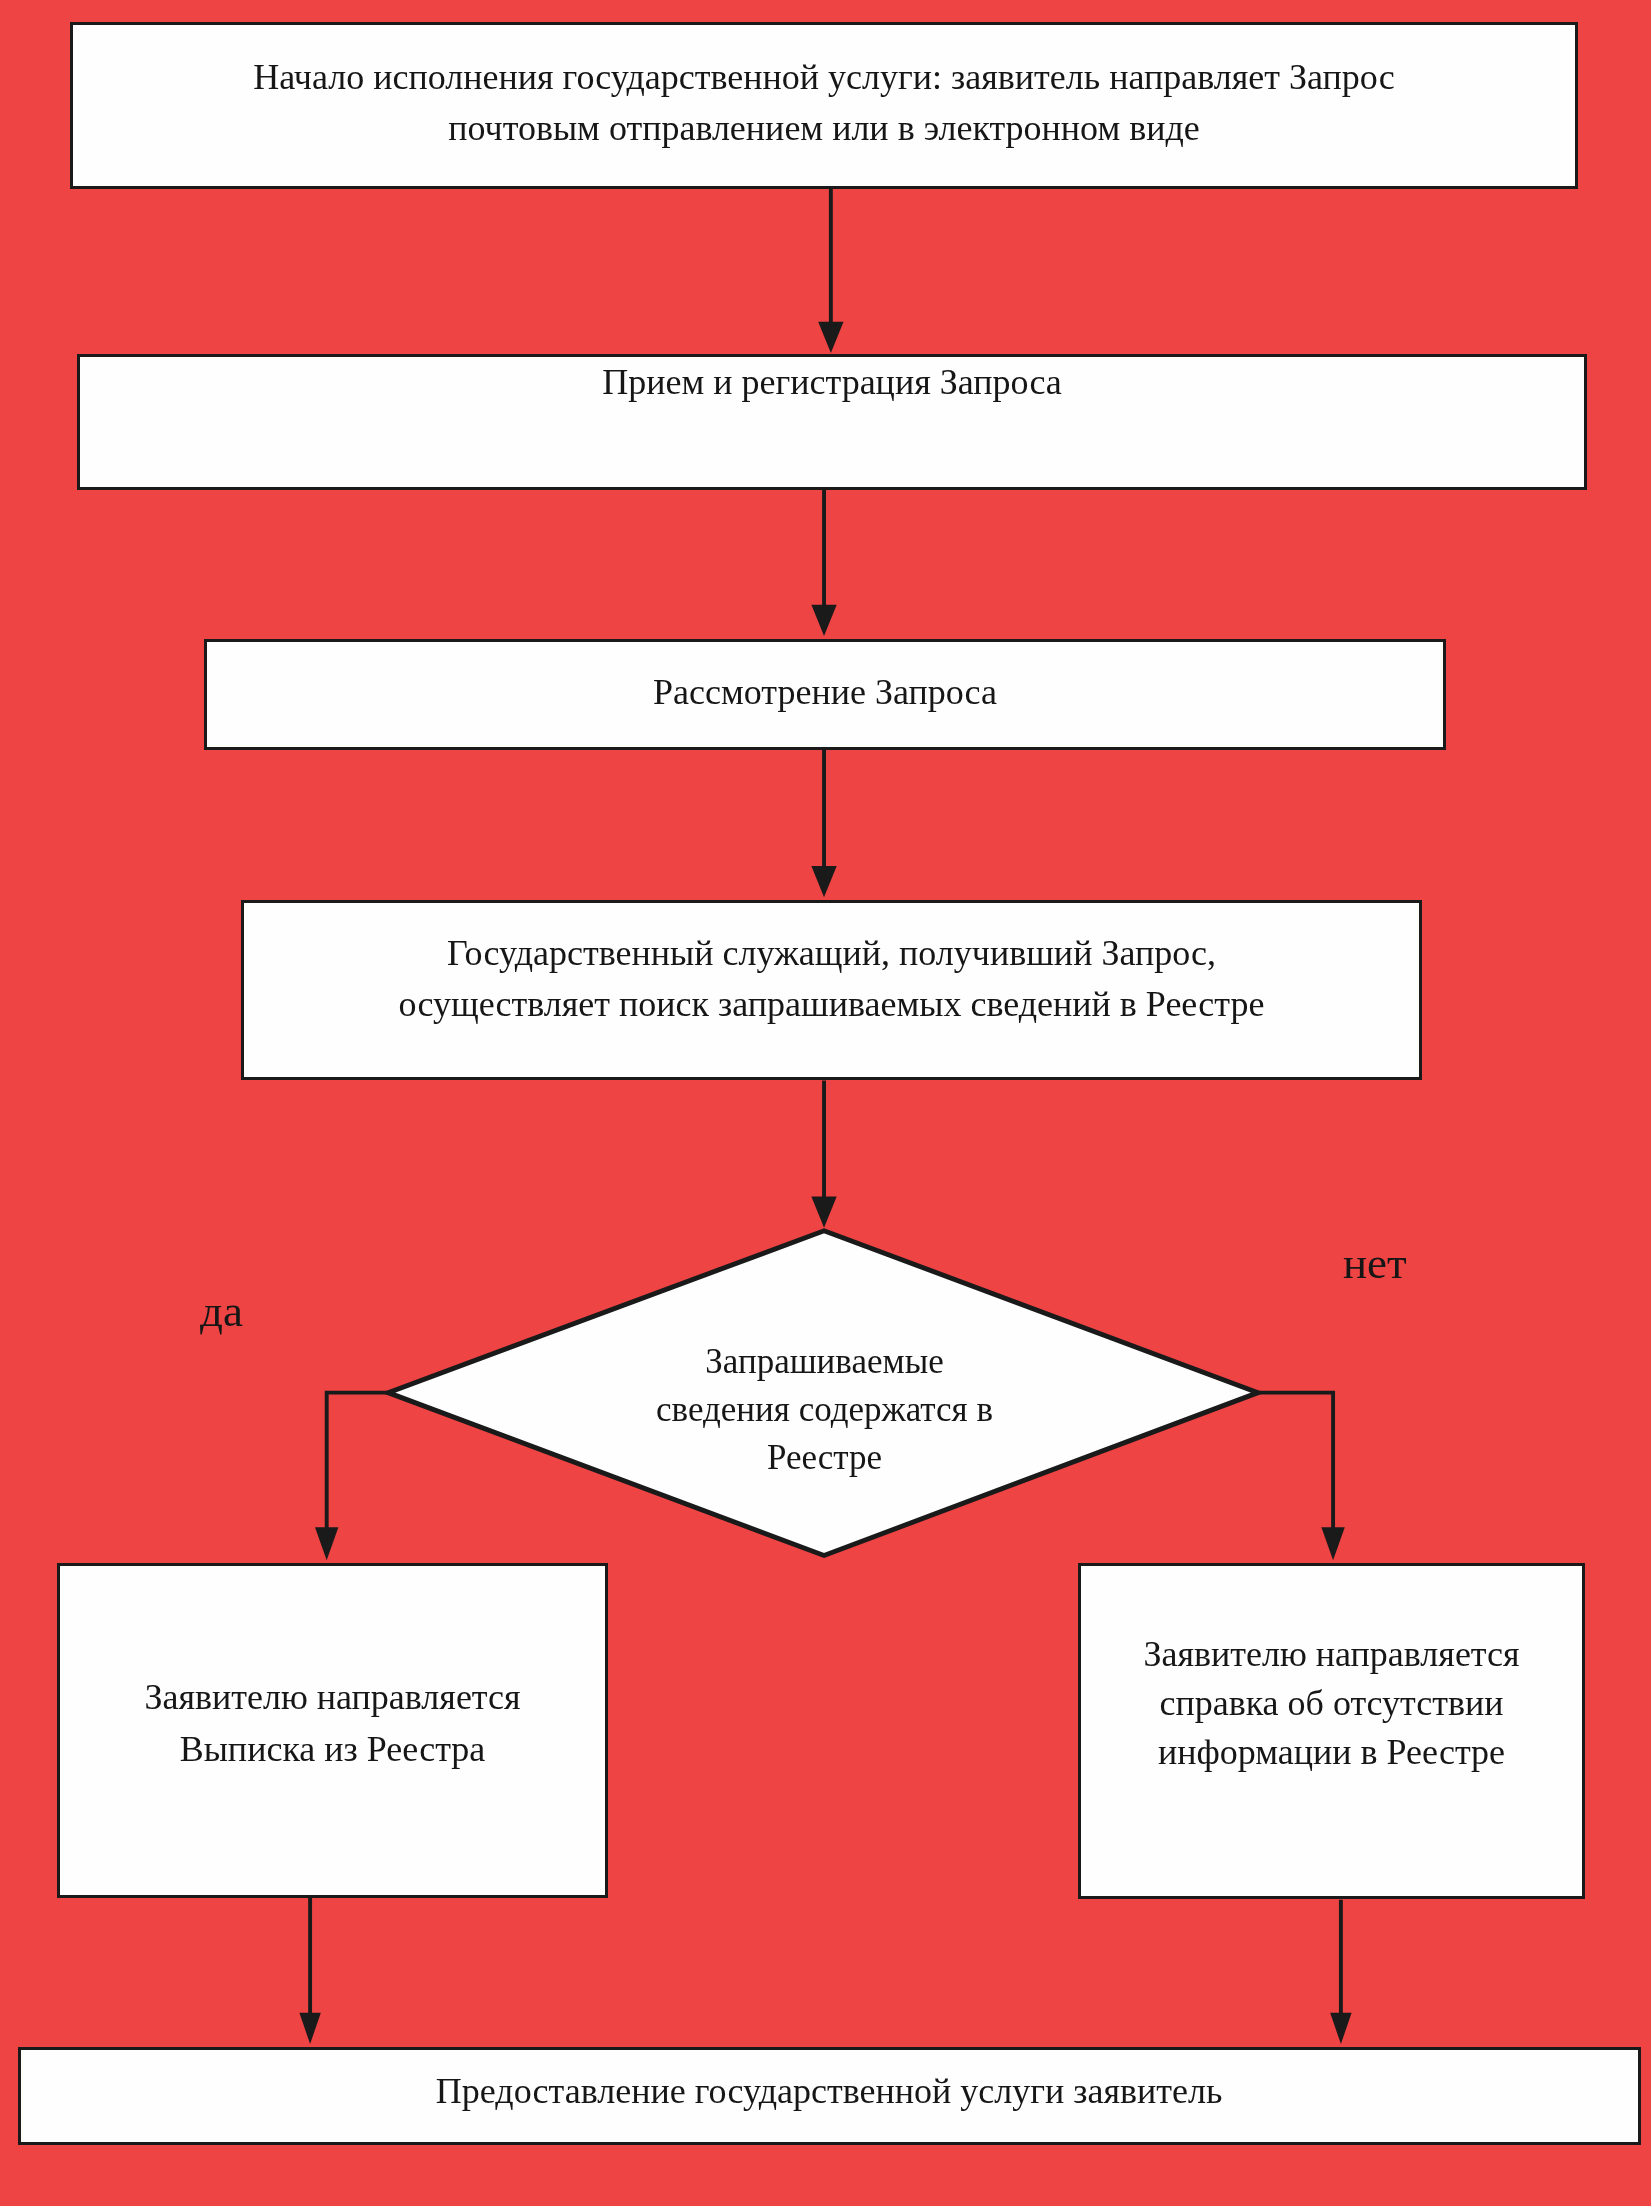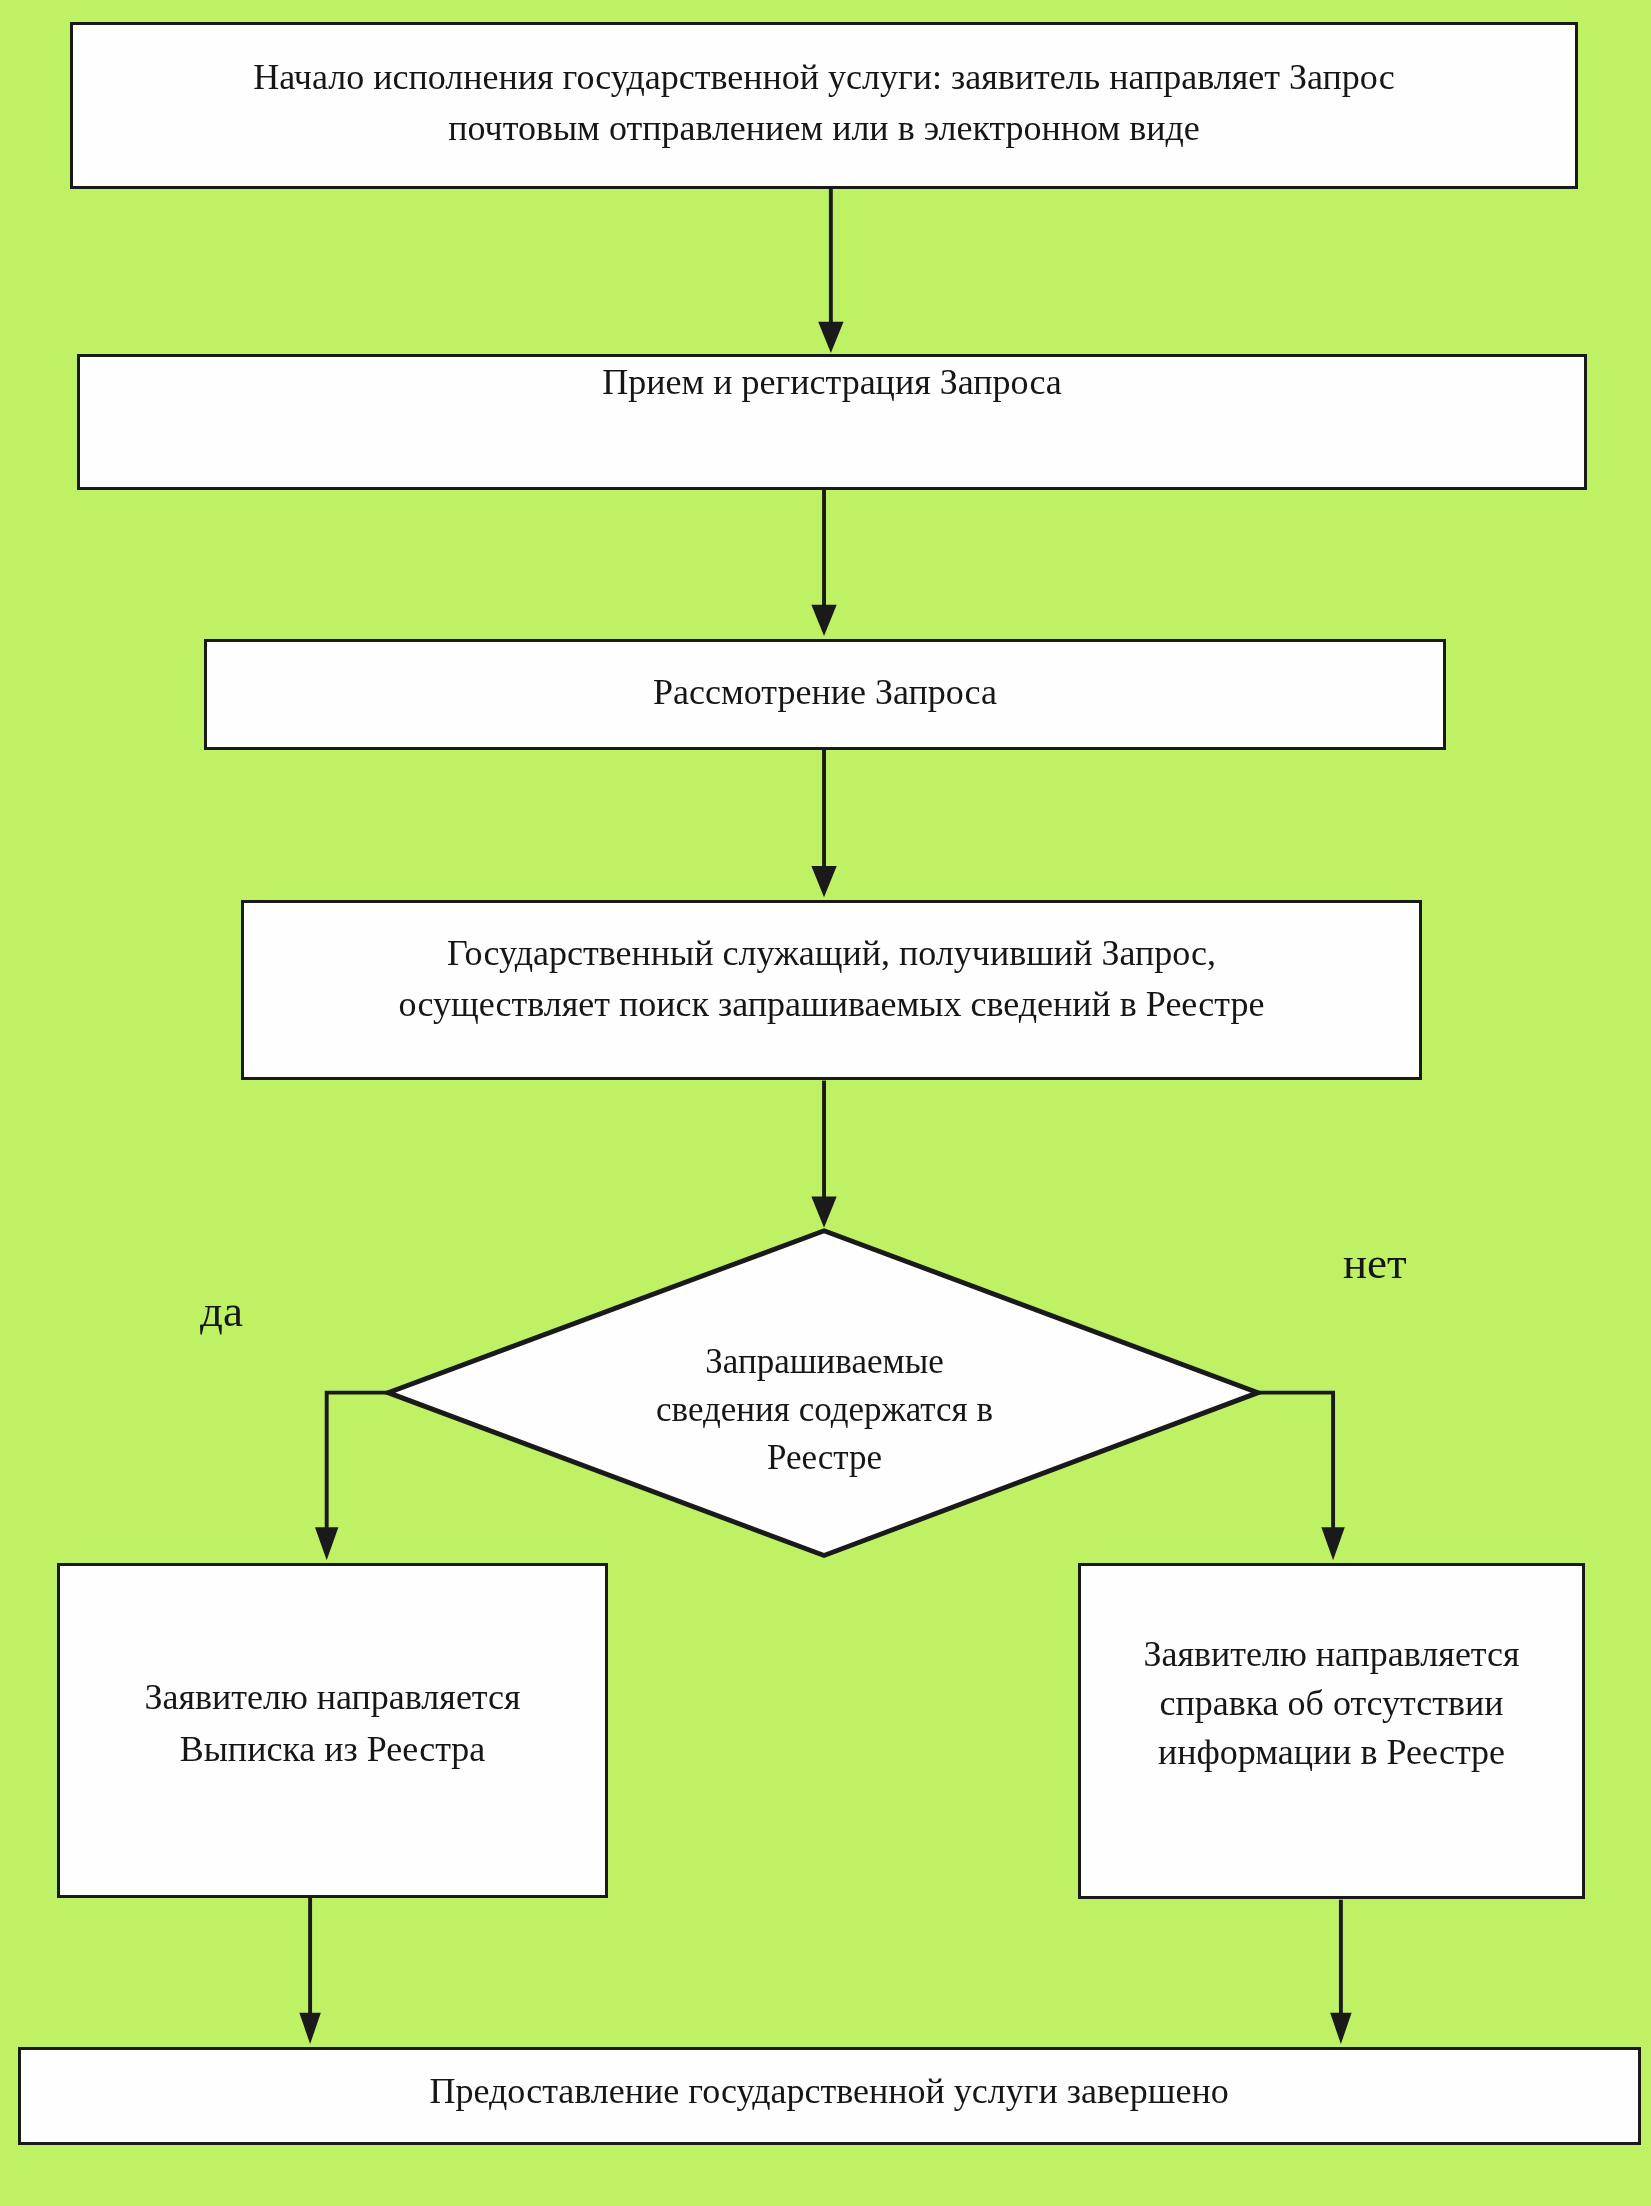--- a/index.html
+++ b/index.html
@@ -4,21 +4,21 @@
 <style>
   html, body {
     margin: 0;
     padding: 0;
     background: #ffffff;
   }
   .page {
     position: relative;
     width: 1651px;
     height: 2206px;
-    background: #bef264;
+    background: #ef4444;
     font-family: "Liberation Serif", "DejaVu Serif", serif;
     color: #161616;
     overflow: hidden;
   }
   .lines-layer {
     position: absolute;
     left: 0;
     top: 0;
     width: 1651px;
     height: 2206px;
@@ -131,16 +131,16 @@
 
   <div class="branch-label lbl-no">нет</div>
 
   <div class="node n-yes">Заявителю направляется
 Выписка из Реестра</div>
 
   <div class="node n-no">Заявителю направляется
 справка об отсутствии
 информации в Реестре</div>
 
-  <div class="node n-end">Предоставление государственной услуги завершено</div>
+  <div class="node n-end">Предоставление государственной услуги заявитель</div>
 
 </div>
 
 
 </body></html>

